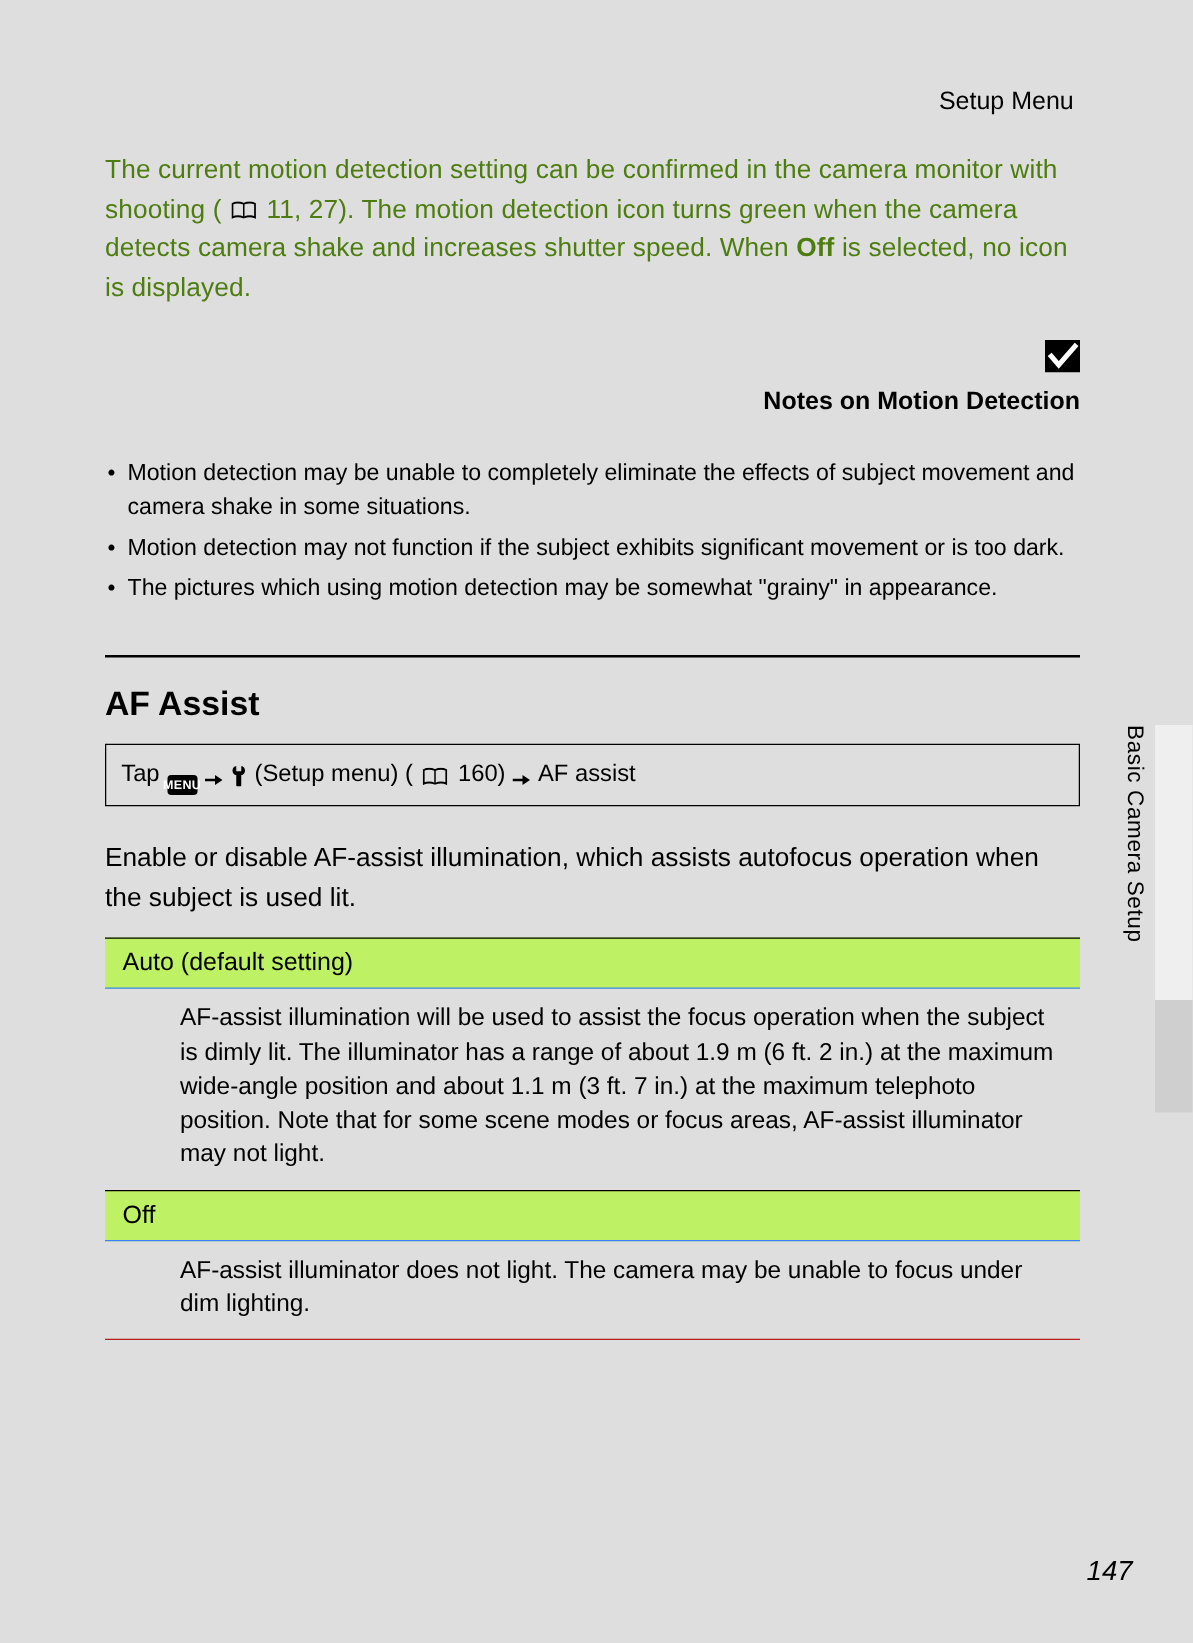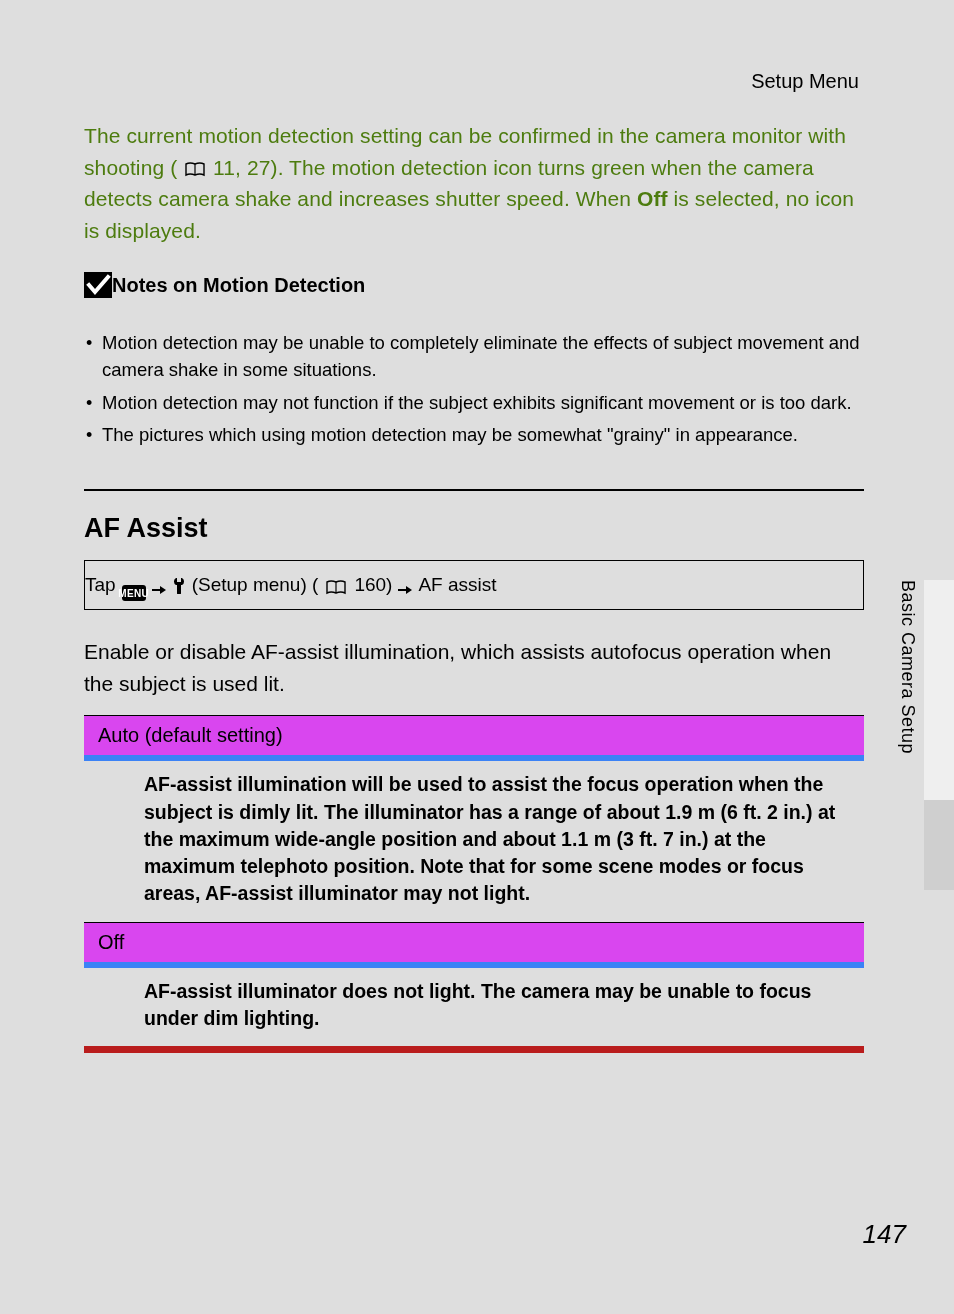--- a/index.html
+++ b/index.html
@@ -40,23 +40,24 @@
   .book-icon {
     display: inline-block;
     width: 20px;
     height: 15px;
     vertical-align: -2px;
     margin: 0 2px;
   }
   .note-block { margin-top: 26px; }
   .note-header {
     display: flex;
-    align-items: center;
-    gap: 0;
+    align-items: flex-end;
+    gap: 12px;
     margin-bottom: 8px;
+    flex-direction: column;
   }
   .check-icon { width: 28px; height: 26px; flex: 0 0 auto; }
   .note-title { font-weight: 700; font-size: 20px; }
   .note-list {
     list-style: none;
     font-size: 18.5px;
     line-height: 1.45;
     margin-top: 32px;
   }
   .note-list li {
@@ -77,21 +78,21 @@
     margin-top: 40px;
     margin-bottom: 22px;
   }
   .section-title {
     font-size: 27px;
     font-weight: 700;
     margin-bottom: 16px;
   }
   .nav-box {
     border: 1px solid #000;
-    padding: 8px 0;
+    padding: 8px 12px;
     font-size: 19px;
     display: flex;
     align-items: center;
     gap: 6px;
     flex-wrap: wrap;
   }
   .menu-chip {
     display: inline-flex;
     align-items: center;
     justify-content: center;
@@ -108,32 +109,31 @@
   .arrow-icon { width: 14px; height: 12px; display: inline-block; }
   .wrench-icon { width: 14px; height: 18px; display: inline-block; }
   .section-body {
     margin-top: 26px;
     font-size: 21px;
     line-height: 1.5;
   }
   .option-table { margin-top: 16px; }
   .option-row-hd {
     border-top: 1px solid #000;
-    border-bottom: 6px solid #3b82f6;
-    background: #d946ef;
+    border-bottom: 1px solid #3b82f6;
+    background: #bef264;
     padding: 8px 14px;
     font-size: 20px;
   }
   .option-row-bd {
     padding: 10px 14px 14px 60px;
     font-size: 19.5px;
     line-height: 1.4;
-    font-weight: bold;
-  }
-  .option-table .last { border-bottom: 7px solid #b91c1c; }
+  }
+  .option-table .last { border-bottom: 1px solid #b91c1c; }
   .side-tab {
     position: absolute;
     right: 0;
     top: 580px;
     height: 310px;
     width: 60px;
   }
   .side-tab .top {
     position: absolute;
     right: 0; top: 0; width: 30px; height: 220px;
@@ -148,23 +148,23 @@
     position: absolute;
     right: 36px;
     top: 0;
     writing-mode: vertical-rl;
     font-size: 18px;
     letter-spacing: 0.5px;
   }
   .page-num {
     position: absolute;
     right: 48px;
-    bottom: 64px;
+    bottom: 44px;
     font-style: italic;
-    font-size: 26px;
+    font-size: 22px;
   }
 </style>
 </head>
 <body>
 
 <div class="page">
 
   <div class="header-label">Setup Menu</div>
 
   <div class="main">

